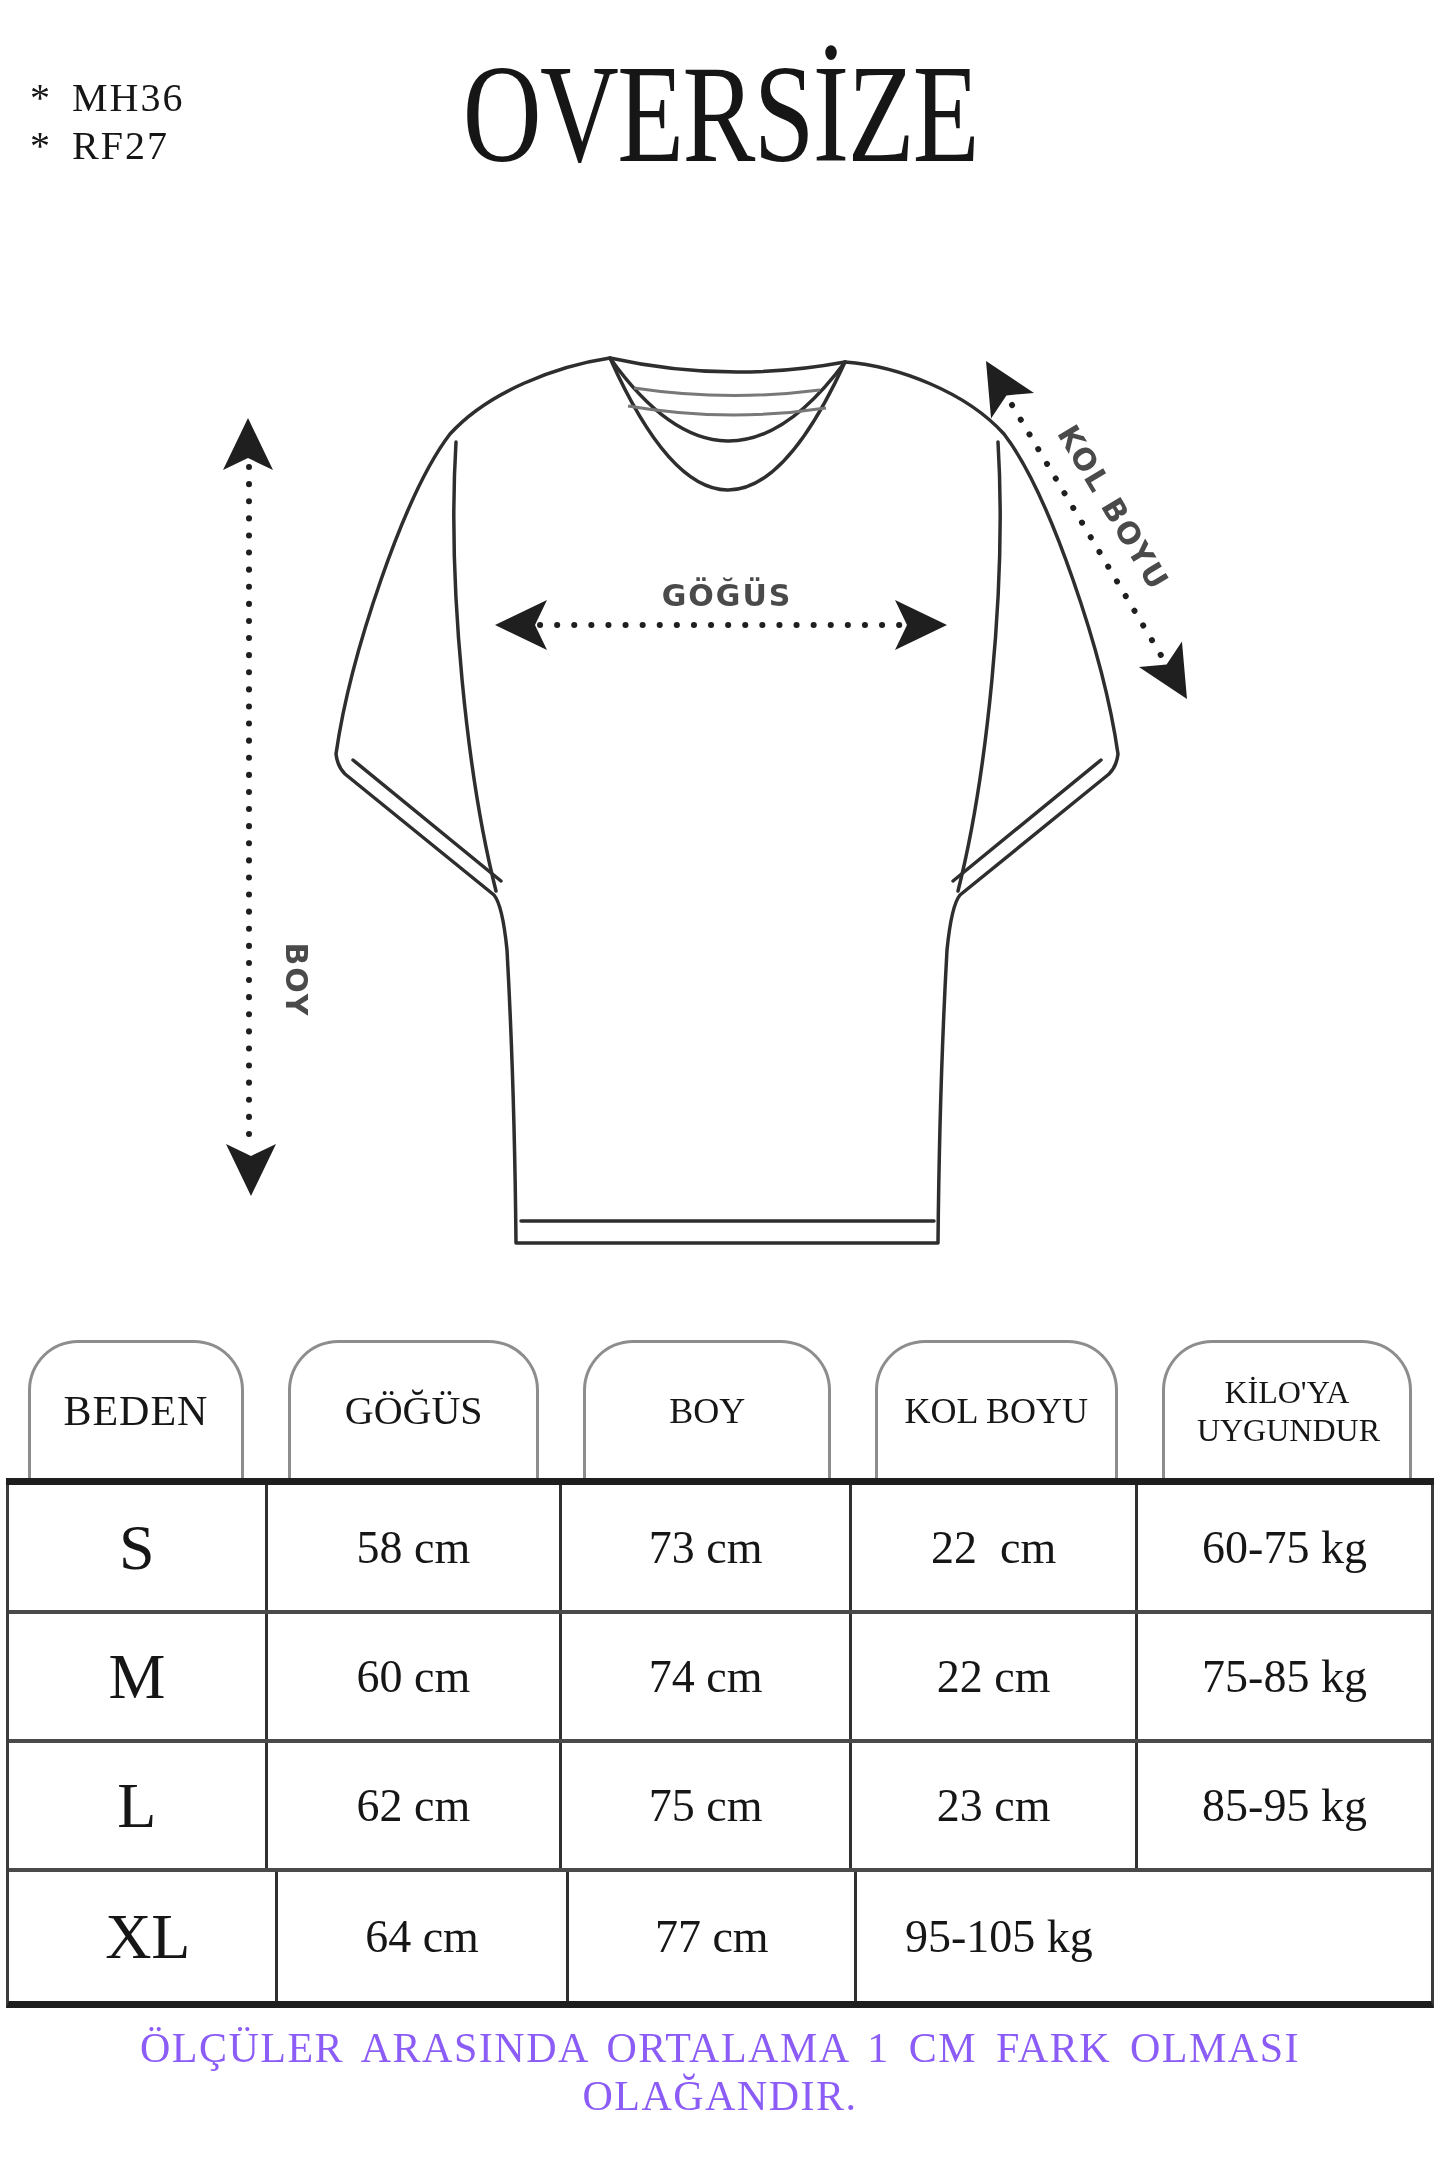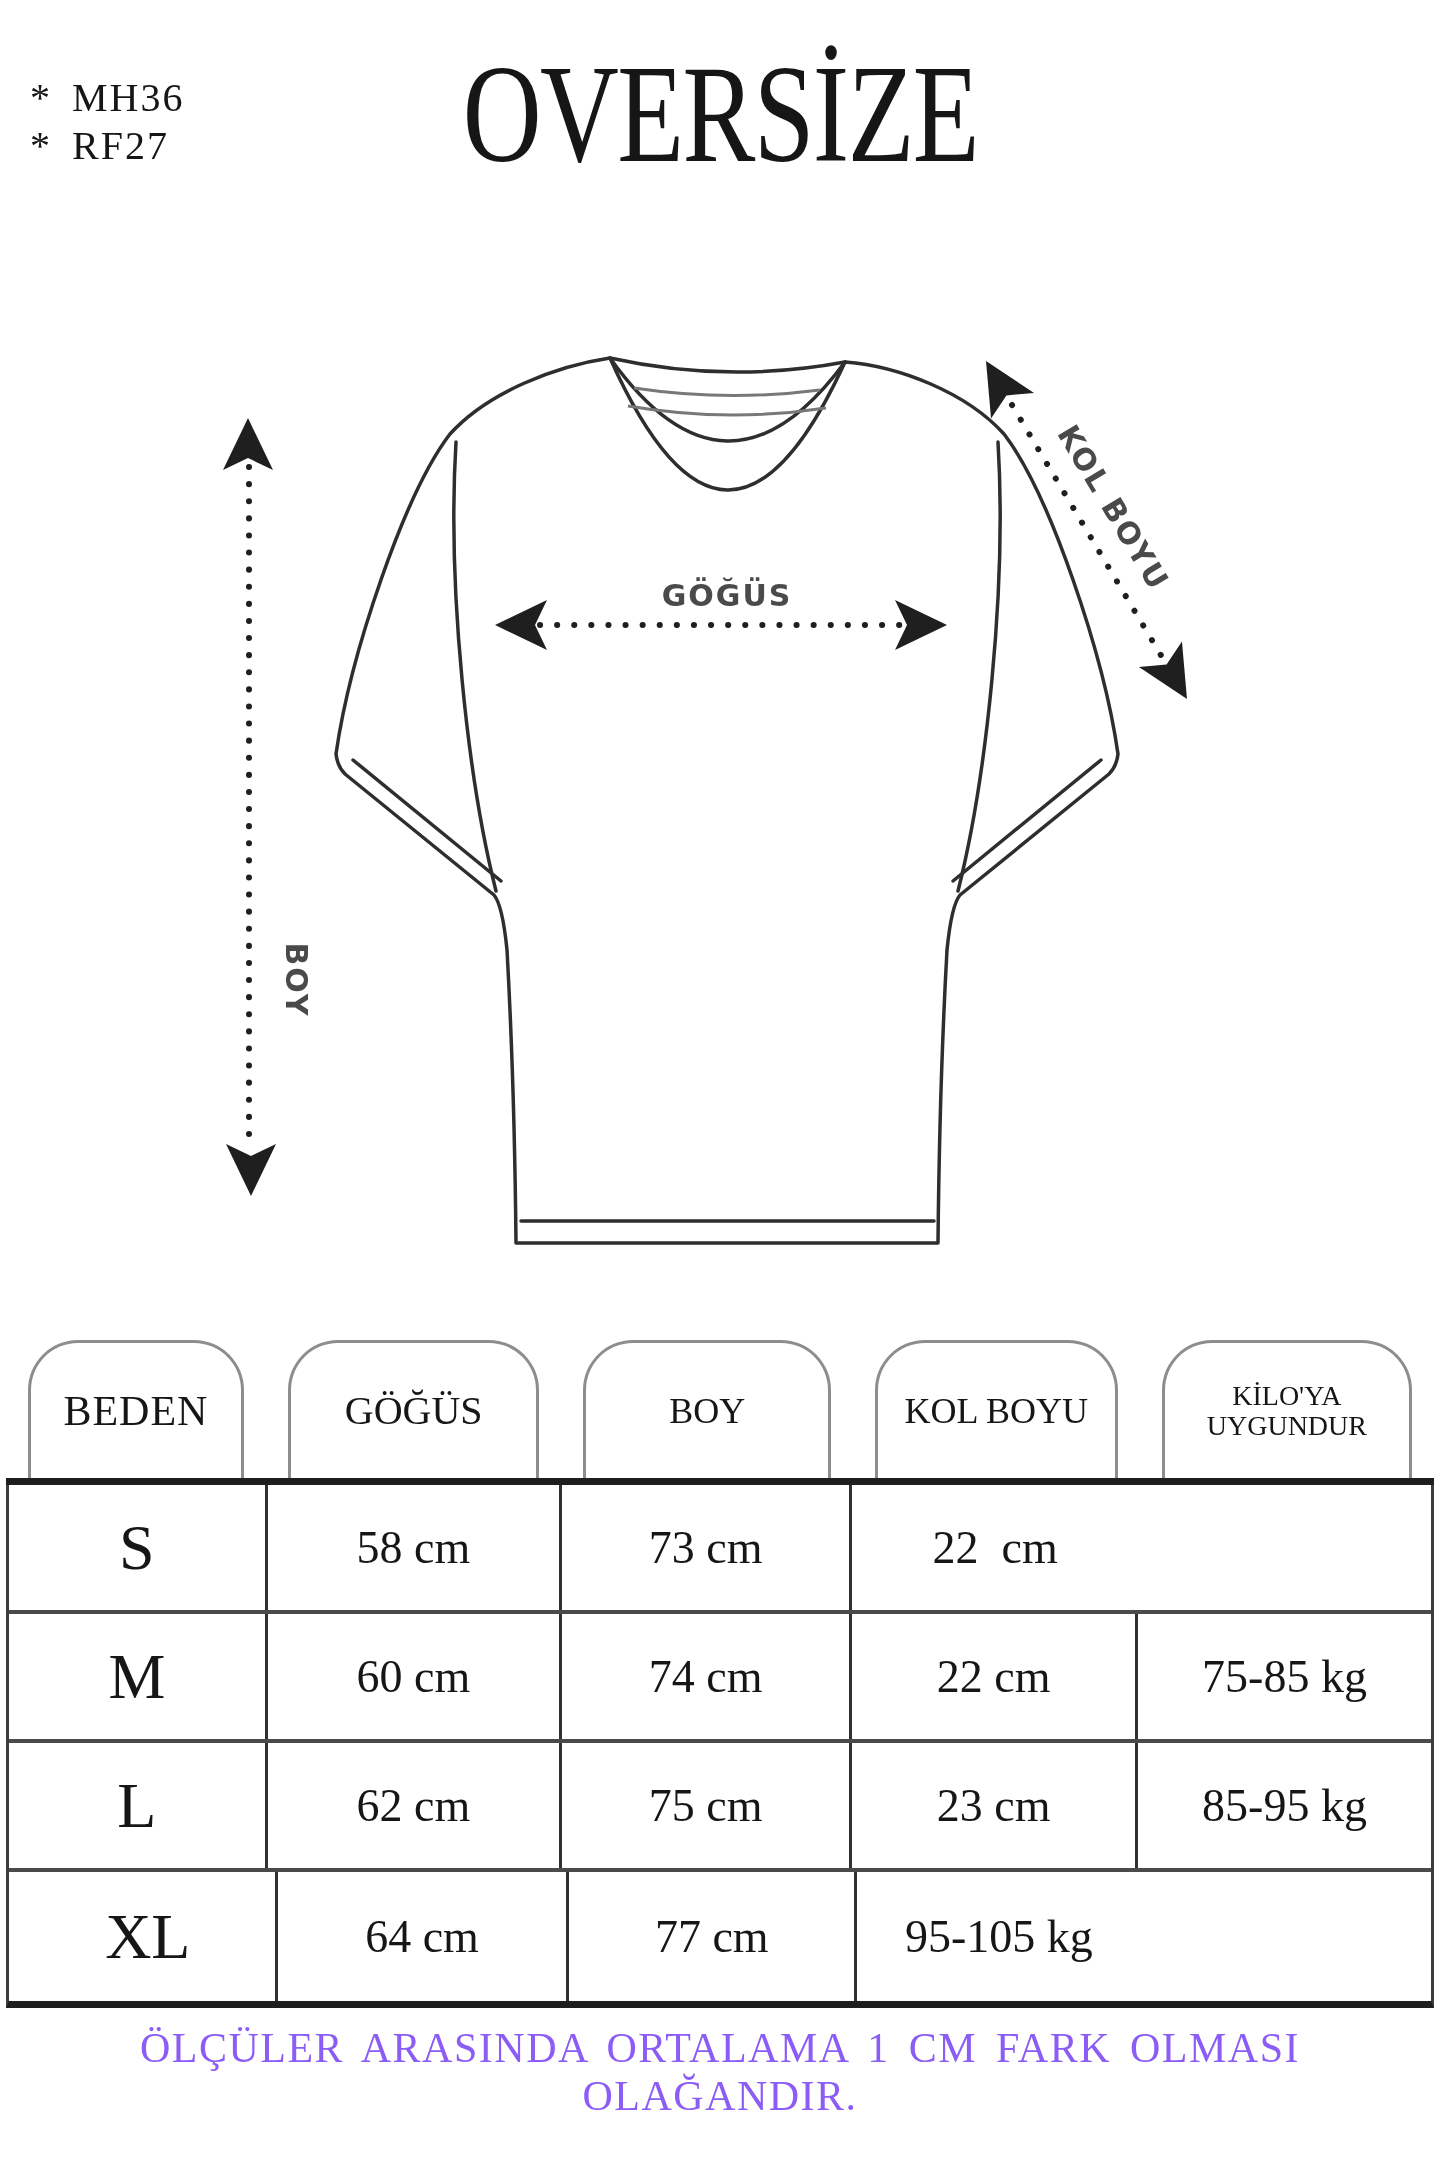--- a/index.html
+++ b/index.html
@@ -28,21 +28,21 @@
   .thead { border-bottom:7px solid #1e1e1e; }
   .th {
     height:138px; margin:0 22px; border:3px solid #8d8d8d; border-bottom:none;
     border-radius:50px 50px 0 0; display:flex; align-items:center; justify-content:center;
     text-align:center;
   }
   .th-size span  { font-size:42px; letter-spacing:1px; }
   .th-chest span { font-size:40px; }
   .th-boy span   { font-size:36px; }
   .th-sleeve span{ font-size:36px; }
-  .th-weight span{ font-size:28px; line-height:30px; display:inline-block; max-width:180px; }
+  .th-weight span{ font-size:32px; line-height:38px; display:inline-block; max-width:180px; }
   .tbody {
     border-left:3px solid #3c3c3c; border-right:3px solid #3c3c3c;
     border-bottom:7px solid #1e1e1e;
   }
   .tr { height:129px; border-bottom:4px solid #4a4a4a; }
   .tr:last-child { border-bottom:none;padding-left:12px; }
   .td { display:flex; align-items:center; justify-content:center; border-right:3px solid #303030; }
   .td:last-child { border-right:none; }
   .td-size  { font-size:64px; }
   .td-value { font-size:46px; white-space:pre; }
@@ -160,20 +160,21 @@
       <div class="th th-weight">
           <span>KİLO'YA UYGUNDUR</span>
         </div>
     </div>
     <div class="tbody">
       <div class="tr">
         <div class="td td-size">S</div>
         <div class="td td-value">58 cm</div>
         <div class="td td-value">73 cm</div>
         <div class="td td-value">22  cm</div>
+        <div class="td td-value">60-75 kg</div>
       </div>
       <div class="tr">
         <div class="td td-size">M</div>
         <div class="td td-value">60 cm</div>
         <div class="td td-value">74 cm</div>
         <div class="td td-value">22 cm</div>
         <div class="td td-value">75-85 kg</div>
       </div>
       <div class="tr">
         <div class="td td-size">L</div>

